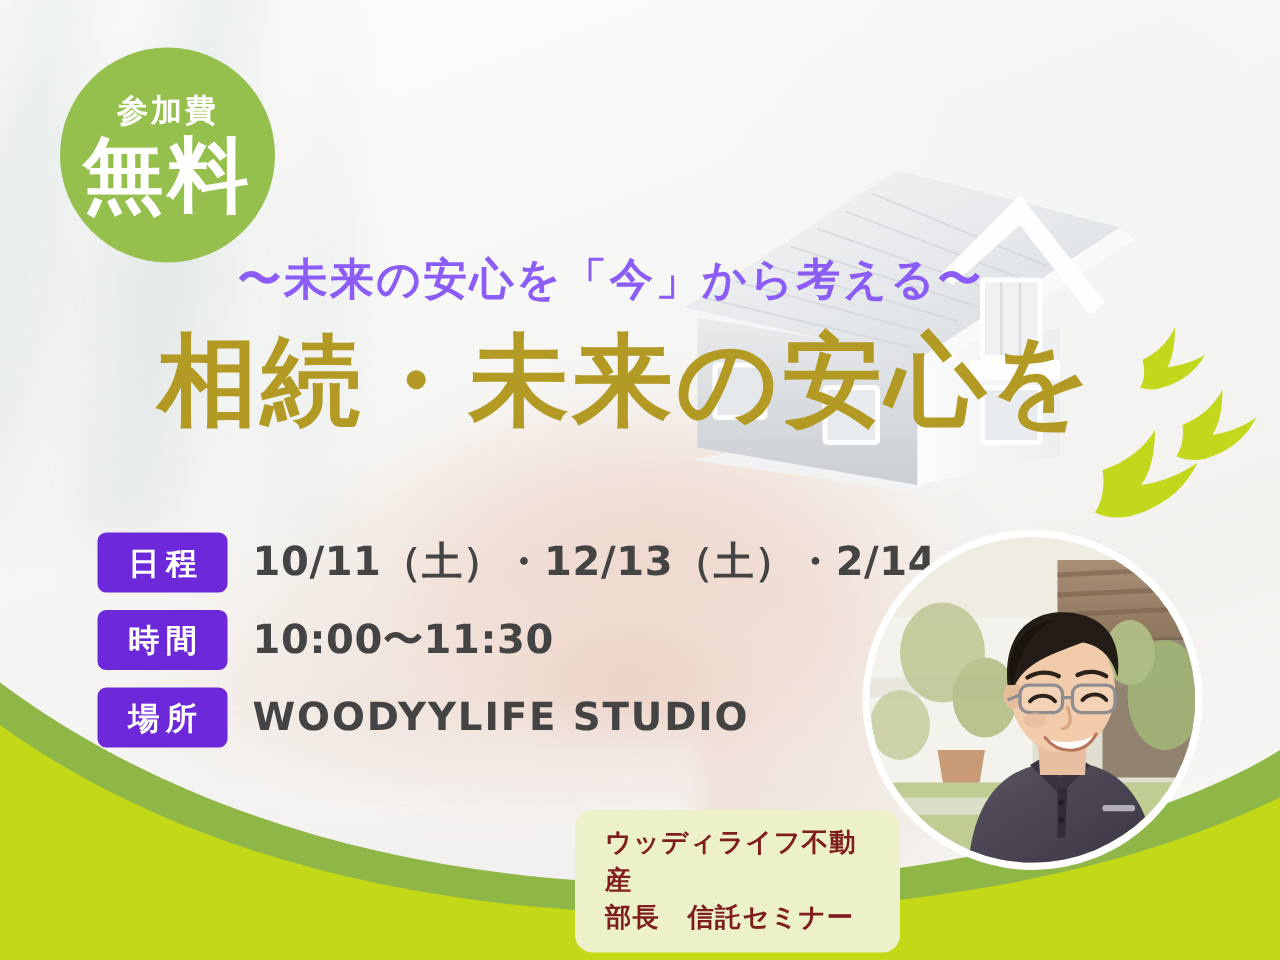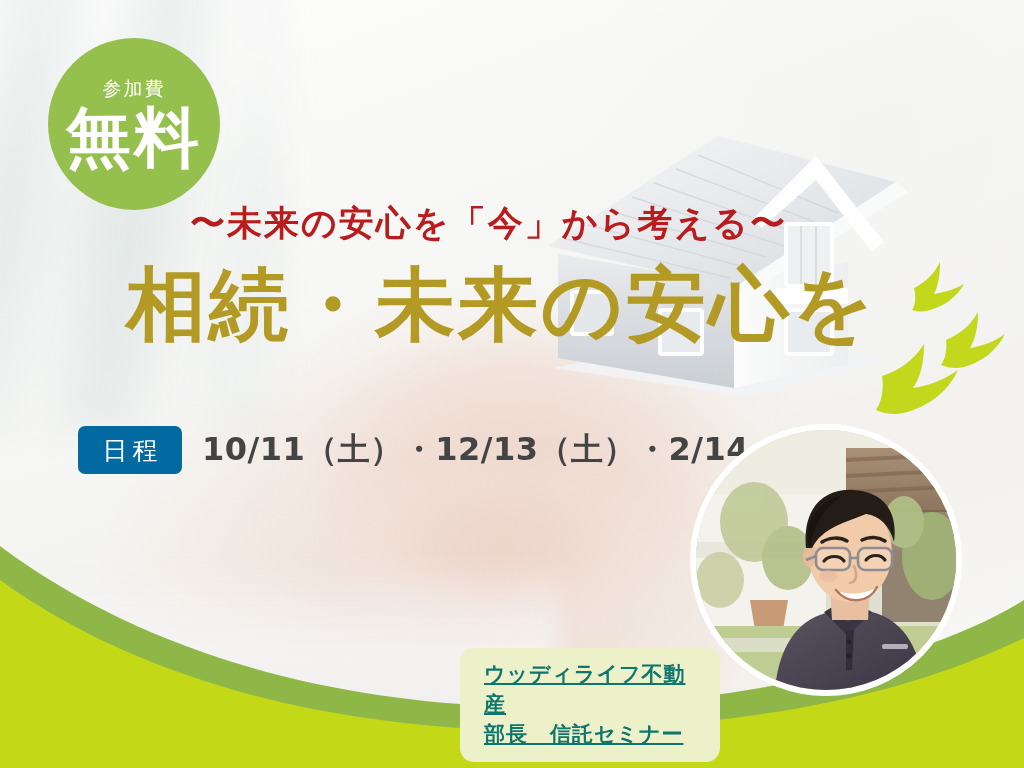--- a/index.html
+++ b/index.html
@@ -101,38 +101,38 @@
     border-radius: 50%;
     background: #96c04d;
     display: flex;
     flex-direction: column;
     align-items: center;
     justify-content: center;
     color: #ffffff;
     line-height: 1;
   }
   .badge-free .sub {
-    font-size: 19px;
-    font-weight: 400;
+    font-size: 25px;
+    font-weight: 700;
     letter-spacing: 2px;
     margin-bottom: 7px;
   }
   .badge-free .main {
     font-size: 65px;
     font-weight: 700;
     letter-spacing: 3px;
   }
 
   
   .subtitle {
     position: absolute;
     left: 190px; top: 200px;
     font-size: 35px;
     font-weight: 700;
-    color: #b91c1c;
+    color: #8b5cf6;
     letter-spacing: 2px;
     white-space: nowrap;
   }
   .title {
     position: absolute;
     left: 126px; top: 265px;
     font-size: 80px;
     font-weight: 700;
     color: #b39a25;
     letter-spacing: 3px;
@@ -147,25 +147,25 @@
   .info { position: absolute; left: 78px; top: 426px; width: 660px; }
   .info-row {
     display: flex;
     align-items: center;
     margin-bottom: 14px;
     height: 48px;
   }
   .info-label {
     width: 104px;
     height: 48px;
-    background: #0369a1;
+    background: #6d28d9;
     border-radius: 7px;
     color: #ffffff;
     font-size: 25px;
-    font-weight: 400;
+    font-weight: 700;
     letter-spacing: 5px;
     display: flex;
     align-items: center;
     justify-content: center;
     text-indent: 5px;
     flex: none;
   }
   .info-value {
     margin-left: 20px;
     font-size: 32px;
@@ -189,26 +189,25 @@
   .portrait svg { display: block; }
 
   
   .caption {
     position: absolute;
     left: 460px; top: 648px;
     width: 260px;
     padding: 12px 16px 13px 24px;
     border-radius: 14px;
     background: #edf1c9;
-    color: #0f766e;
+    color: #7f1d1d;
     font-size: 21px;
     font-weight: 700;
     line-height: 1.42;
     letter-spacing: 1px;
-    text-decoration: underline;
   }
   .caption .line2 { display: block; }
 </style>
 </head>
 <body>
 
 <div class="flyer">
 
   <div class="bg-photo">
     <div class="bg-base"></div>
@@ -292,21 +291,29 @@
     </g>
   </svg>
 
   <div class="info">
 
     <div class="info-row">
       <div class="info-label">日程</div>
       <div class="info-value">10/11（土）・12/13（土）・2/14（土）</div>
     </div>
 
-
+    <div class="info-row">
+      <div class="info-label">時間</div>
+      <div class="info-value">10:00〜11:30</div>
+    </div>
+
+    <div class="info-row">
+      <div class="info-label">場所</div>
+      <div class="info-value latin">WOODYYLIFE  STUDIO</div>
+    </div>
 
   </div>
 
   <div class="caption">
     <span>ウッディライフ不動産</span>
     <span class="line2">部長　信託セミナー</span>
   </div>
 
   <div class="portrait">
     <svg viewBox="0 0 272 272" width="272" height="272">

